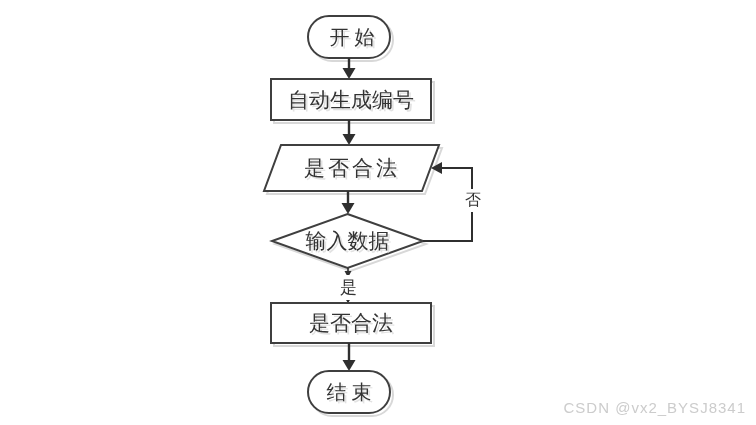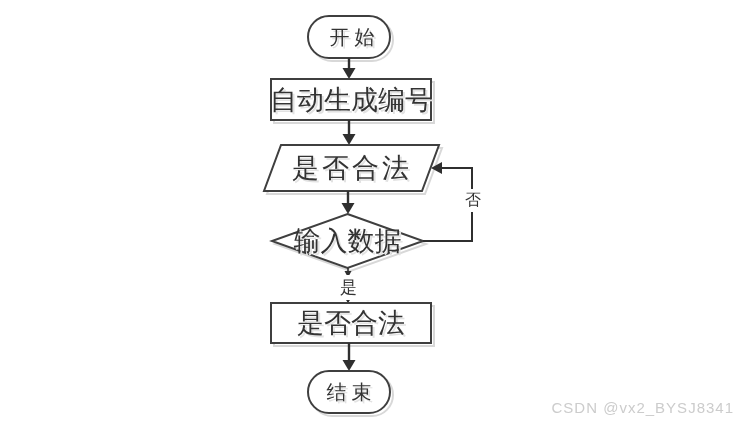--- a/index.html
+++ b/index.html
@@ -48,37 +48,37 @@
     position: absolute;
     display: flex;
     align-items: center;
     justify-content: center;
     color: var(--text, #333333);
     text-shadow: 2px 2px 0 #e2e2e2;
     white-space: nowrap;
     pointer-events: none;
   }
   .lbl-node {
-    font-size: 27px;
+    font-size: 21px;
   }
   .lbl-terminator {
     font-size: 20px;
     letter-spacing: 5px;
     text-indent: 5px;
   }
   .lbl-branch {
     font-size: 16px;
     background: #ffffff;
     padding: 1px 2px;
     text-shadow: none;
     pointer-events: auto;
   }
   .watermark {
     position: absolute;
-    right: 22px;
+    right: 10px;
     bottom: 9px;
     font-family: "Liberation Sans", "DejaVu Sans", sans-serif;
     font-size: 15px;
     color: var(--watermark, #cccccc);
     letter-spacing: 1px;
   }
 </style>
 </head>
 <body>
 

